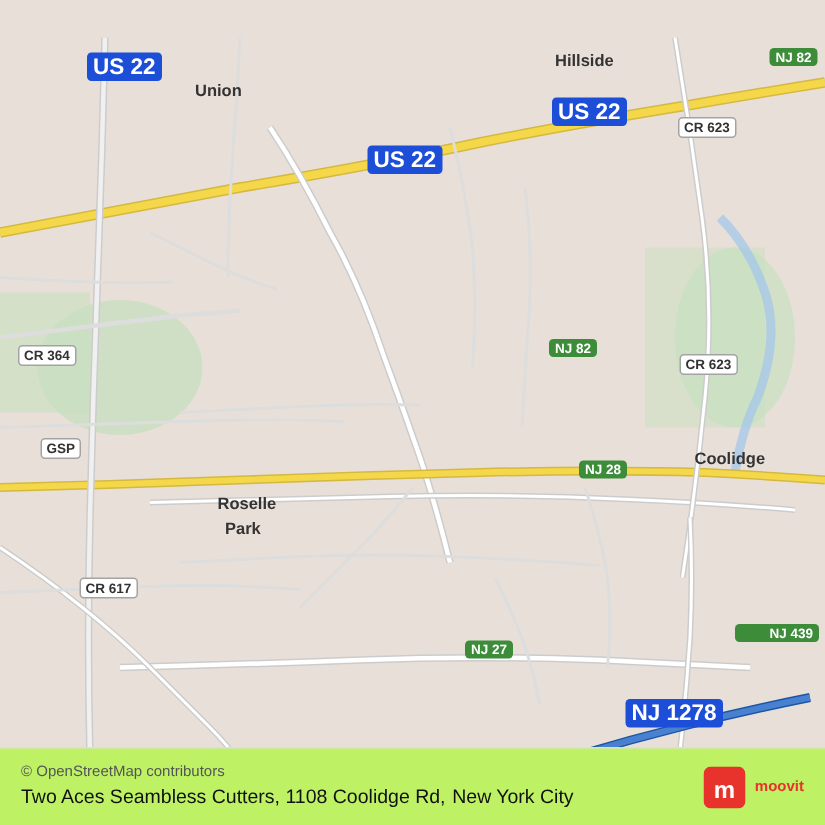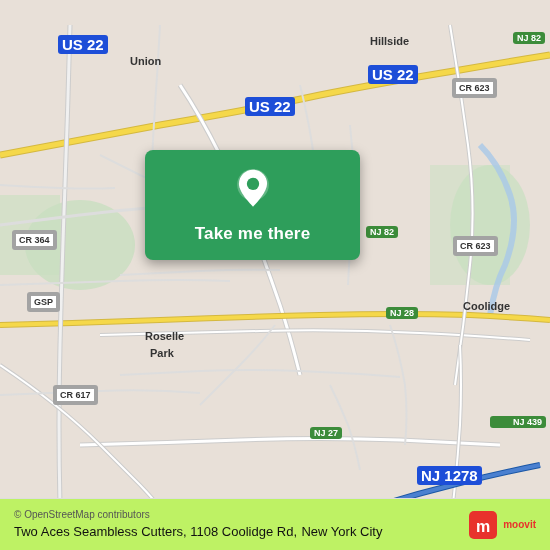--- a/index.html
+++ b/index.html
@@ -110,21 +110,21 @@
     #moovit-text {
       font-size: 10px;
       font-weight: bold;
       color: #e8322c;
     }
 
     
     .road-badge {
       position: absolute;
       background: white;
-      border: 4px solid #a3a3a3;
+      border: 1px solid #a3a3a3;
       border-radius: 3px;
       font-size: 9px;
       font-weight: bold;
       padding: 1px 3px;
       color: #333;
     }
     .road-badge-green {
       background: #3c8c3a;
       color: white;
       border: none;
@@ -228,30 +228,20 @@
   <div class="road-badge" style="position:absolute; top:78px; left:452px;">CR 623</div>
   <div class="road-badge" style="position:absolute; top:236px; left:453px;">CR 623</div>
   <div class="road-badge" style="position:absolute; top:230px; left:12px;">CR 364</div>
   <div class="road-badge" style="position:absolute; top:292px; left:27px;">GSP</div>
   <div class="road-badge-green" style="position:absolute; top:307px; left:338px;">NJ 28</div>
   <div class="road-badge" style="position:absolute; top:385px; left:53px;">CR 617</div>
   <div class="road-badge-green" style="position:absolute; top:427px; left:262px;">NJ 27</div>
   <div class="road-badge-green" style="position:absolute; top:416px; left:442px;padding-left:23px;">NJ 439</div>
   <div class="road-badge-blue" style="position:absolute; top:466px; left:417px;">NJ 1278</div>
 
-  <div id="take-me-card">
-
-    <svg id="location-pin-icon" viewBox="0 0 44 50" fill="none">
-      <circle cx="22" cy="19" r="18" fill="white" opacity="0.25"></circle>
-      <circle cx="22" cy="19" r="14" fill="white" opacity="0.4"></circle>
-      <path d="M22 2 C13.16 2 6 9.16 6 18 C6 28.5 22 44 22 44 C22 44 38 28.5 38 18 C38 9.16 30.84 2 22 2Z" fill="white"></path>
-      <circle cx="22" cy="18" r="7" fill="#2e9e5b"></circle>
-    </svg>
-    <span id="take-me-label">Take me there</span>
-  </div>
 
   <div id="bottom-bar">
     <div id="bottom-text-group">
       <span id="osm-credit">© OpenStreetMap contributors</span>
       <div>
         <span id="place-name">Two Aces Seambless Cutters, 1108 Coolidge Rd,</span>
         <span style="font-size:13px; color:#111;">New York City</span>
       </div>
     </div>
     <div id="moovit-logo">

